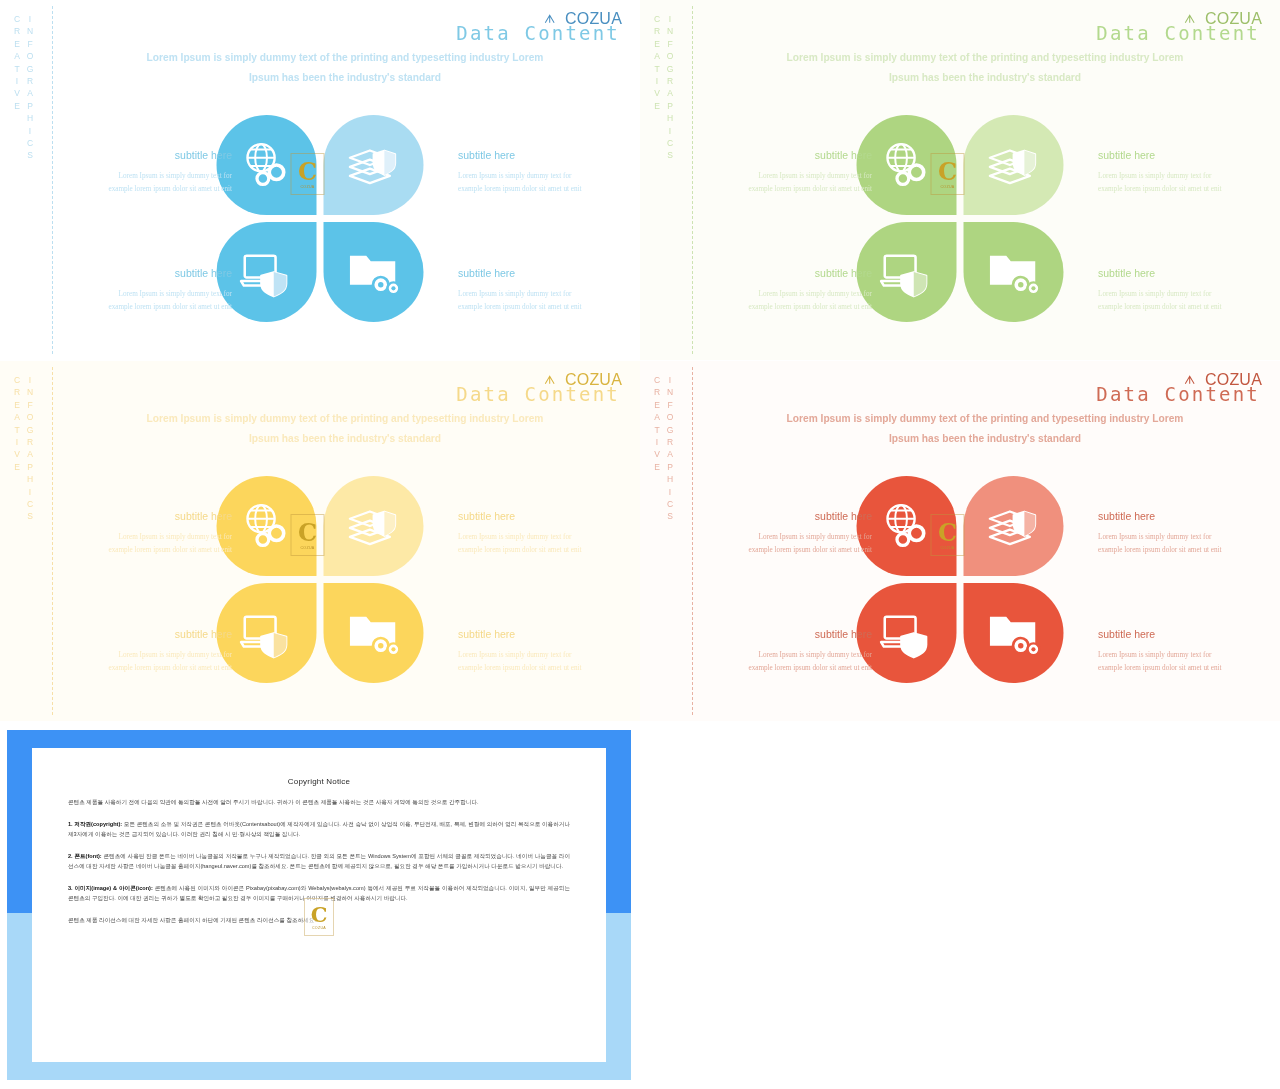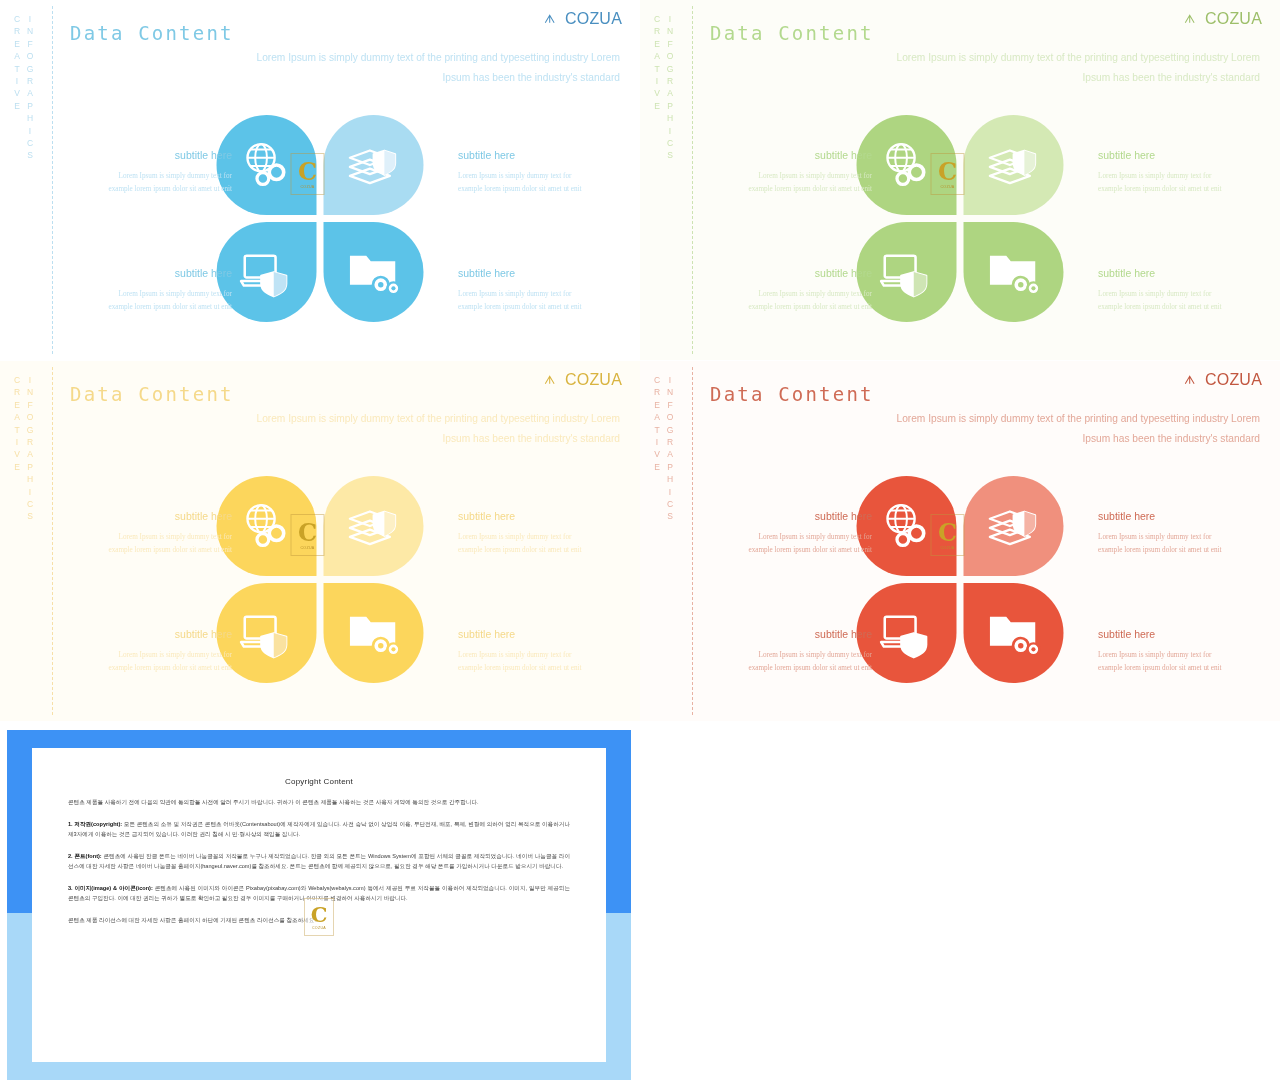--- a/index.html
+++ b/index.html
@@ -50,30 +50,31 @@
     position: absolute; right: 18px; top: 10px;
     display: flex; align-items: center; gap: 2px;
   }
   .logo svg { display: block; }
   .logo-text {
     font-size: 16px; letter-spacing: 0.2px; font-weight: 400;
     font-family: "Liberation Sans", sans-serif;
   }
   .title {
     position: absolute; left: 70px; right: 20px; top: 22px;
-    text-align: left;
+    text-align: right;
     font-family: "DejaVu Sans Mono", monospace;
     font-size: 19px;
     letter-spacing: 2.2px;
   }
   .subtitle {
     position: absolute; left: 70px; right: 20px; top: 48px;
-    text-align: right;
+    text-align: center;
     font-size: 10.2px;
     line-height: 20px;
+    font-weight: bold;
   }
   .subtitle span { display: block; }
 
   
   .flower {
     position: absolute;
     left: 50%; top: 115px;
     transform: translateX(-50%);
     width: 207px; height: 207px;
   }
@@ -539,21 +540,21 @@
         <span>example lorem ipsum dolor sit amet ut enit</span>
       </div>
     </div>
   </div>
 
   <div id="copyright-panel">
     <div class="frame-outer">
       <div class="frame-top" style="background: rgb(61, 146, 245);"></div>
       <div class="frame-bottom" style="background: rgb(168, 216, 248);"></div>
       <div class="doc">
-        <div class="doc-subtitle">Copyright Content</div>
+        <div class="doc-subtitle">Copyright Notice</div>
         <div class="doc-p">콘텐츠 제품을 사용하기 전에 다음의 약관에 동의함을 사전에 알려 주시기 바랍니다. 귀하가 이 콘텐츠 제품을 사용하는 것은 사용자 계약에 동의한 것으로 간주합니다.</div>
         <div class="doc-p"><b>1. 저작권(copyright):</b><span> 모든 콘텐츠의 소유 및 저작권은 콘텐츠 어바웃(Contentsabout)에 제작자에게 있습니다. 사전 승낙 없이 상업적 이용, 무단전재, 배포, 복제, 변형에 의하여 영리 목적으로 이용하거나 제3자에게 이용하는 것은 금지되어 있습니다. 이러한 권리 침해 시 민·형사상의 책임을 집니다.</span></div>
         <div class="doc-p"><b>2. 폰트(font):</b><span> 콘텐츠에 사용된 한글 폰트는 네이버 나눔글꼴의 저작물로 누구나 제작되었습니다. 한글 외의 모든 폰트는 Windows System에 포함된 서체의 글꼴로 제작되었습니다. 네이버 나눔글꼴 라이선스에 대한 자세한 사항은 네이버 나눔글꼴 홈페이지(hangeul.naver.com)를 참조하세요. 폰트는 콘텐츠에 함께 제공되지 않으므로, 필요한 경우 해당 폰트를 가입하시거나 다운로드 받으시기 바랍니다.</span></div>
         <div class="doc-p"><b>3. 이미지(image) &amp; 아이콘(icon):</b><span> 콘텐츠에 사용된 이미지와 아이콘은 Pixabay(pixabay.com)와 Webalys(webalys.com) 등에서 제공된 무료 저작물을 이용하여 제작되었습니다. 이미지, 일부만 제공되는 콘텐츠의 구입한다. 이에 대한 권리는 귀하가 별도로 확인하고 필요한 경우 이미지를 구매하거나 이미지를 변경하여 사용하시기 바랍니다.</span></div>
         <div class="doc-p">콘텐츠 제품 라이선스에 대한 자세한 사항은 홈페이지 하단에 기재된 콘텐츠 라이선스를 참조하세요.</div>
       </div>
       <div class="doc-watermark">
         <span class="wm-c">C</span>
         <span class="wm-sub">COZUA</span>
       </div>

